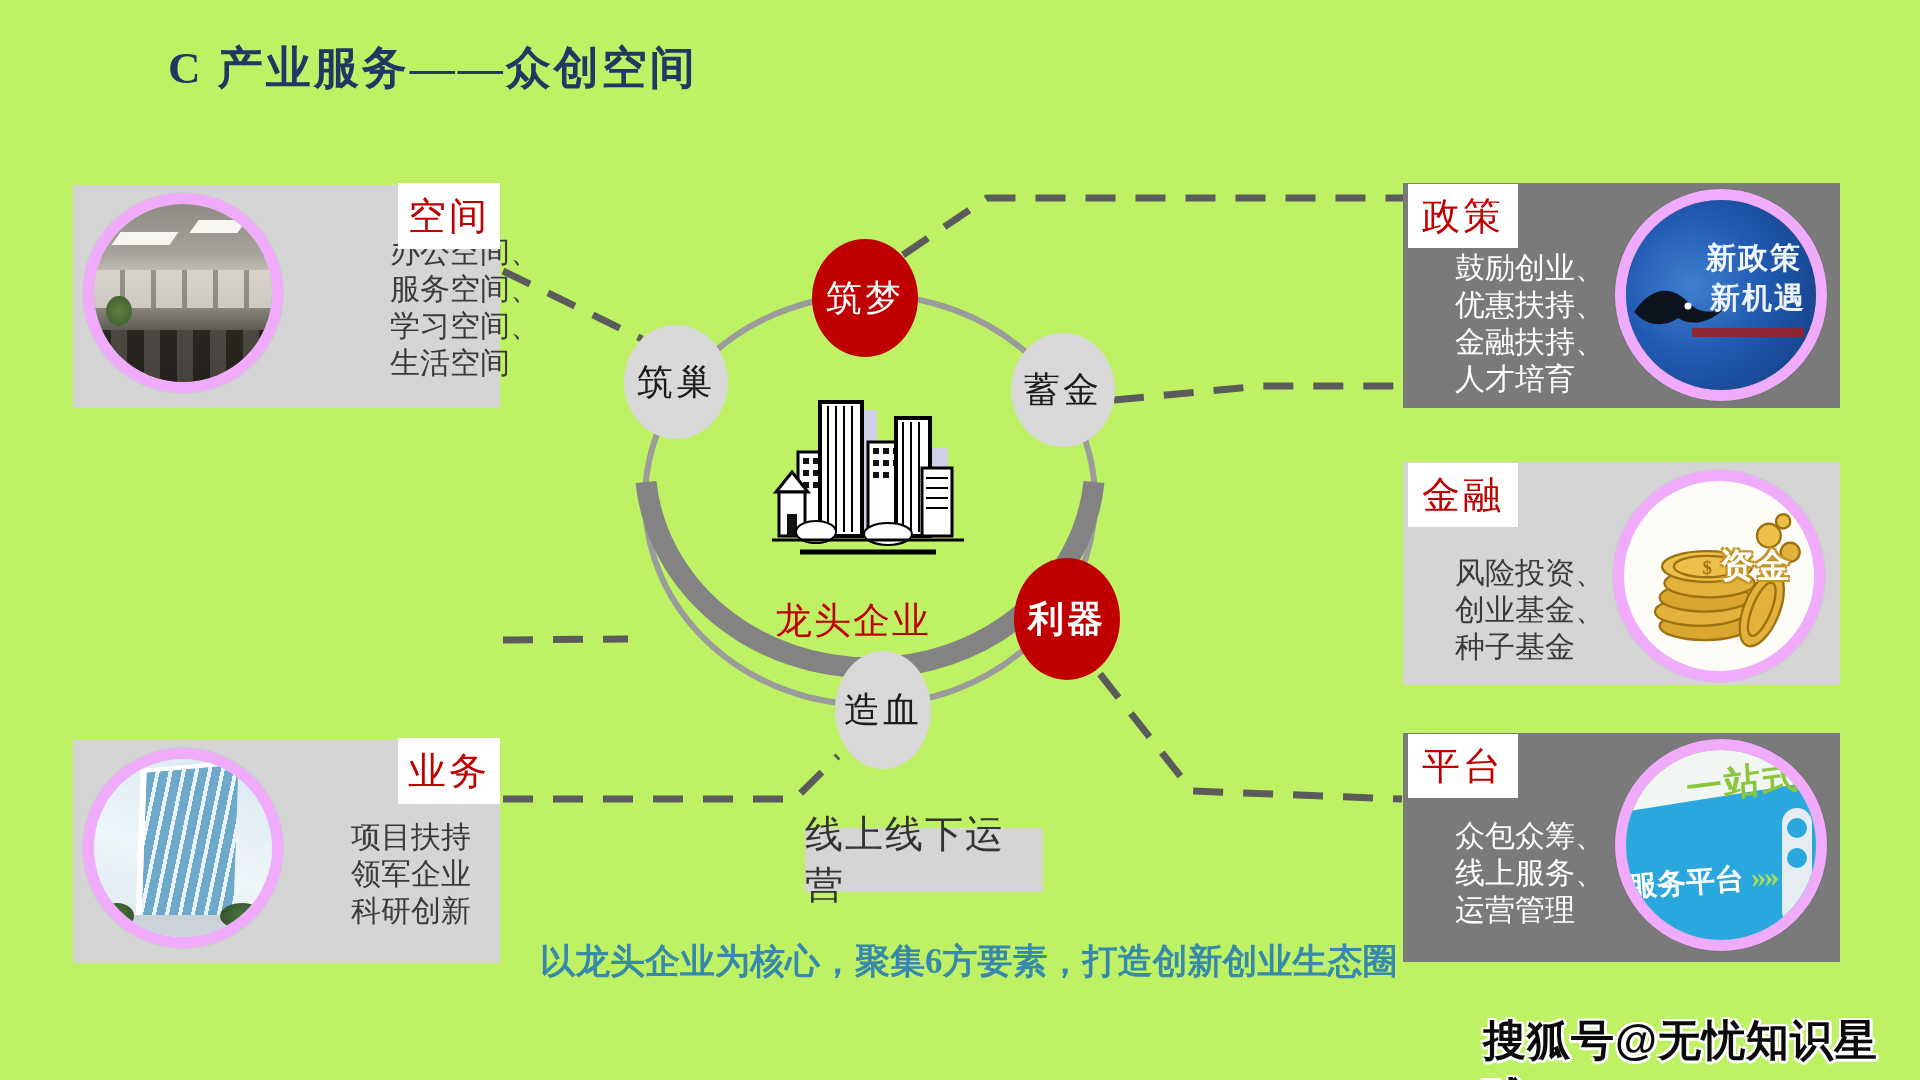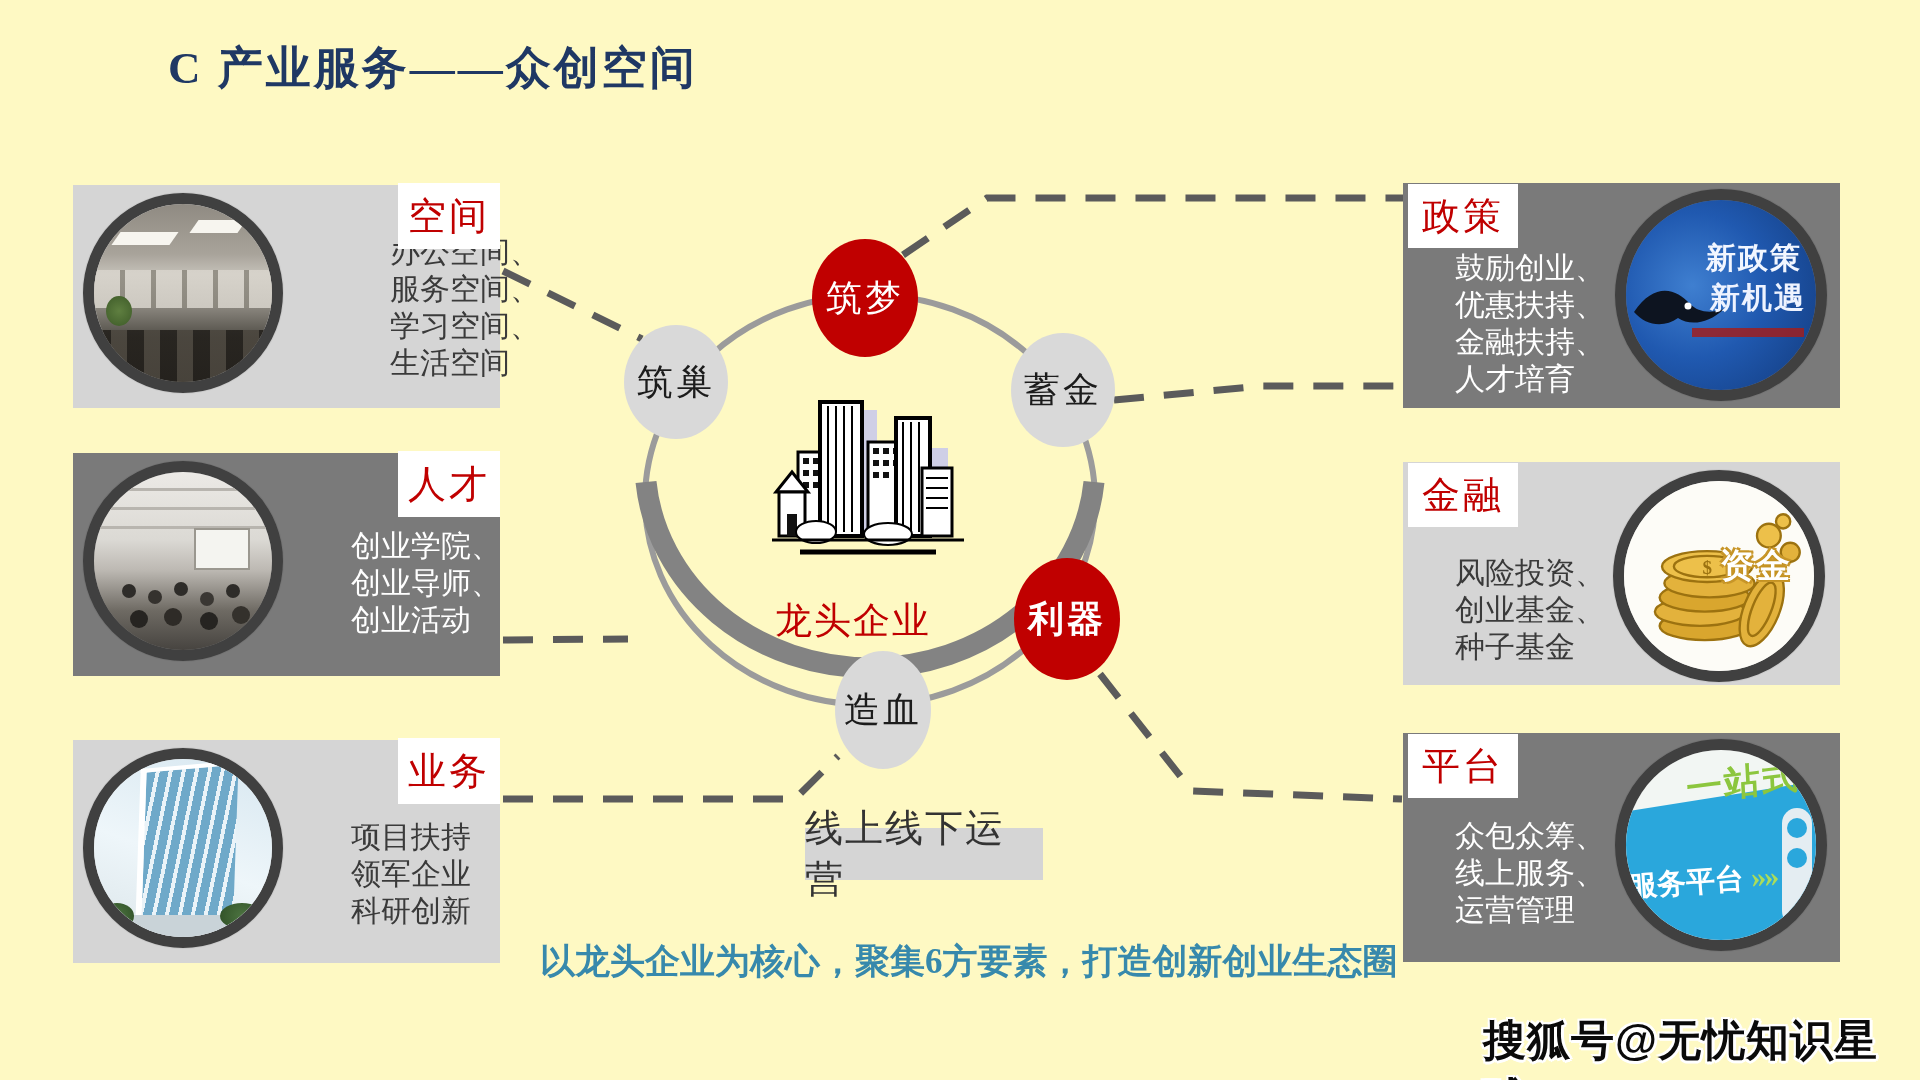--- a/index.html
+++ b/index.html
@@ -1,16 +1,16 @@
 <!DOCTYPE html>
 <html><head>
 <meta charset="utf-8">
 <style>
   html,body{margin:0;padding:0;background:#fff;}
-  .stage{position:relative;width:1920px;height:1080px;background:#fef9c3;overflow:hidden;
+  .stage{position:relative;width:1920px;height:1080px;background:#bef264;overflow:hidden;
          font-family:"Liberation Serif", serif;}
 
   
   .slide-title{position:absolute;left:168px;top:38px;font-size:45px;font-weight:600;
                color:#1F3864;letter-spacing:3px;white-space:nowrap;}
 
   
   .wires{position:absolute;left:0;top:0;width:1920px;height:1080px;z-index:1;}
 
   
@@ -46,21 +46,21 @@
 
   .body-lines{position:absolute;font-size:30px;line-height:37px;white-space:nowrap;}
   .pl .body-lines{left:278px;}
   .pr .body-lines{left:52px;}
   .pl0 .body-lines{top:48px;margin-left:39px;} .pl1 .body-lines{top:74px;} .pl2 .body-lines{top:78px;}
   .pr0 .body-lines{top:66px;} .pr1 .body-lines{top:92px;} .pr2 .body-lines{top:84px;}
   .panel.dark .body-lines{color:#ffffff;}
   .panel.light .body-lines{color:#3a3a3a;}
 
   
-  .ring{position:absolute;border-radius:50%;border:11px solid #404040;overflow:hidden;
+  .ring{position:absolute;border-radius:50%;border:11px solid #f0abfc;overflow:hidden;
         box-shadow:0 0 0 1px rgba(0,0,0,0.05);}
   .pl .ring{left:10px;top:8px;width:178px;height:178px;}
   .pr .ring{left:212px;top:6px;width:190px;height:190px;}
   .pr1 .ring{left:210px;top:8px;}
   .ph{position:absolute;}
 
   
   .office{width:100%;height:100%;background:linear-gradient(180deg,#8f8a82 0%,#a8a39a 28%,#c6c2ba 40%,#8a867e 58%,#504d46 75%,#39362f 100%);}
   .office .lightbar{position:absolute;background:#f7f5ef;height:13px;transform:skewX(-35deg);}
   .office .winband{position:absolute;left:0;top:66px;width:100%;height:38px;
@@ -104,21 +104,21 @@
   .platform{width:100%;height:100%;background:#f2f6f3;}
   .platform .bluepane{position:absolute;left:-14px;top:48px;width:210px;height:160px;background:#2aa7dc;transform:rotate(-9deg);}
   .platform .tag1{position:absolute;right:16px;top:8px;font-size:36px;font-weight:bold;color:#8cc63e;
         transform:rotate(-7deg) skewX(-4deg);letter-spacing:2px;}
   .platform .banner{position:absolute;left:2px;top:112px;font-size:29px;font-weight:bold;color:#ffffff;transform:rotate(-4deg);}
   .platform .arrows{color:#aadc5a;font-size:30px;letter-spacing:-2px;}
   .platform .strip{position:absolute;right:4px;top:58px;width:30px;height:118px;background:#e4edf2;border-radius:15px;}
   .platform .strip i{display:block;width:20px;height:20px;border-radius:50%;background:#2aa7dc;margin:10px auto 0;}
 
   
-  .ops-box{position:absolute;left:805px;top:828px;width:238px;height:52px;background:#D5D5D5;z-index:2;
+  .ops-box{position:absolute;left:805px;top:828px;width:238px;height:64px;background:#D5D5D5;z-index:2;
            display:flex;align-items:center;justify-content:center;font-size:38px;color:#333;letter-spacing:2px;}
   .caption{position:absolute;left:540px;top:938px;width:780px;text-align:center;font-size:35px;font-weight:bold;
            color:#3789AC;z-index:2;white-space:nowrap;}
   .watermark{position:absolute;left:1483px;top:1012px;z-index:5;font-family:"Liberation Sans",sans-serif;
            font-size:43px;font-weight:bold;color:#0a0a0a;letter-spacing:1px;
            text-shadow:-2px -2px 0 #fff,2px -2px 0 #fff,-2px 2px 0 #fff,2px 2px 0 #fff,3px 0 0 #fff,0 3px 0 #fff;}
 </style>
 </head>
 <body>
 
@@ -223,37 +223,20 @@
         <span>空间</span>
       </div>
     <div class="body-lines">
       <div>办公空间、</div>
       <div>服务空间、</div>
       <div>学习空间、</div>
       <div>生活空间</div>
     </div>
   </section>
 
-  <section class="panel pl pl1 dark">
-    <div class="ring">
-      <div class="ph classroom">
-        <div class="beams"></div>
-        <div class="screen"></div>
-        <div class="heads"></div>
-      </div>
-    </div>
-    <div class="tag">
-        <span>人才</span>
-      </div>
-    <div class="body-lines">
-      <div>创业学院、</div>
-      <div>创业导师、</div>
-      <div>创业活动</div>
-    </div>
-  </section>
 
   <section class="panel pl pl2 light">
     <div class="ring">
       <div class="ph glass">
         <div class="tower"></div>
         <div class="base"></div>
         <div class="tree1"></div>
         <div class="tree2"></div>
       </div>
     </div>

